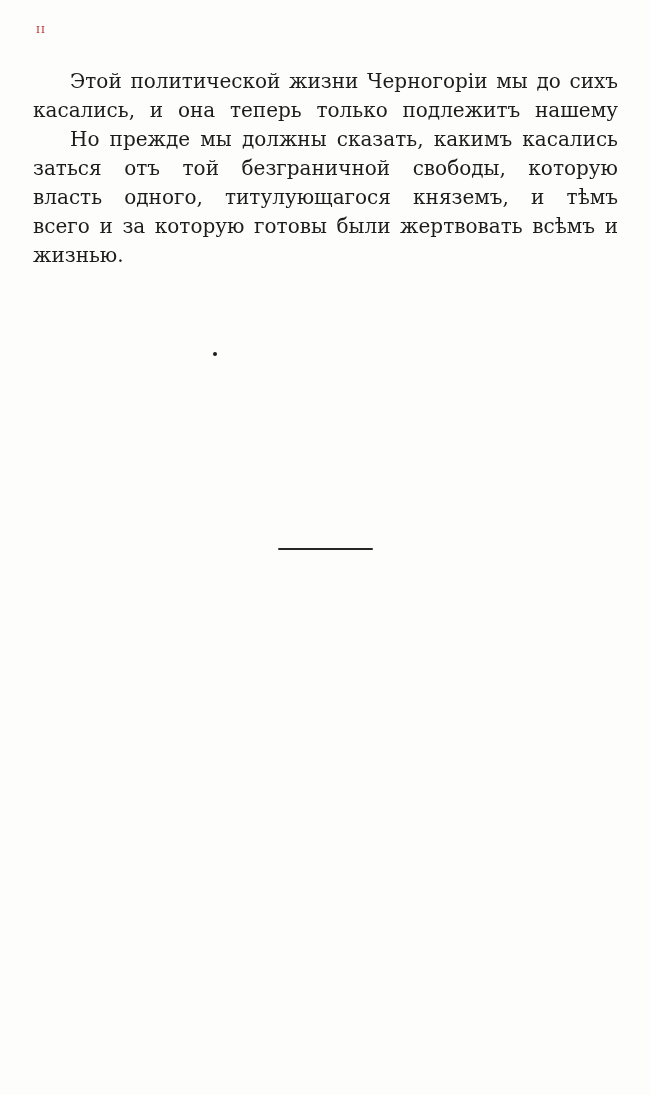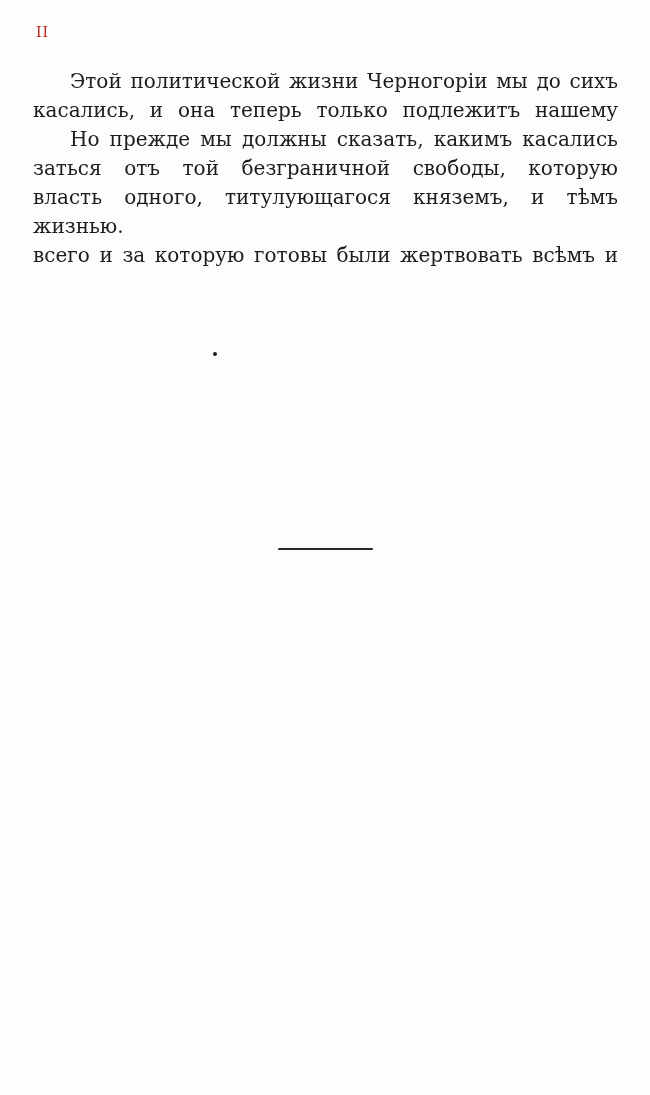--- a/index.html
+++ b/index.html
@@ -12,21 +12,21 @@
     position: relative;
     background: #fdfdfc;
     font-family: "DejaVu Serif", "Liberation Serif", serif;
     color: #1c1c1c;
     overflow: hidden;
   }
   .page-number {
     position: absolute;
     left: 36px;
     top: 24px;
-    font-size: 14px;
+    font-size: 10px;
     letter-spacing: 1px;
     color: #b91c1c;
   }
   .text-block {
     position: absolute;
     left: 33px;
     top: 67px;
     width: 585px;
   }
   .paragraph {
@@ -82,22 +82,22 @@
 
   <div class="paragraph">
     <div class="line j indent">Этой политической жизни Черногоріи мы до сихъ поръ не</div>
     <div class="line j">касались, и она теперь только подлежитъ нашему титулующагося.</div>
   </div>
 
   <div class="paragraph">
     <div class="line j indent">Но прежде мы должны сказать, какимъ касались отдѣльныя</div>
     <div class="line j">заться отъ той безграничной свободы, которую цѣнили выше</div>
     <div class="line j">власть одного, титулующагося княземъ, и тѣмъ самымъ отка-</div>
+    <div class="line j">всего и за которую готовы были жертвовать всѣмъ и даже</div>
     <div class="line">жизнью.</div>
-    <div class="line j">всего и за которую готовы были жертвовать всѣмъ и даже</div>
   </div>
 
 
 </div>
 
 <div class="speck"></div>
 
 <div class="divider"></div>
 
 </body></html>

